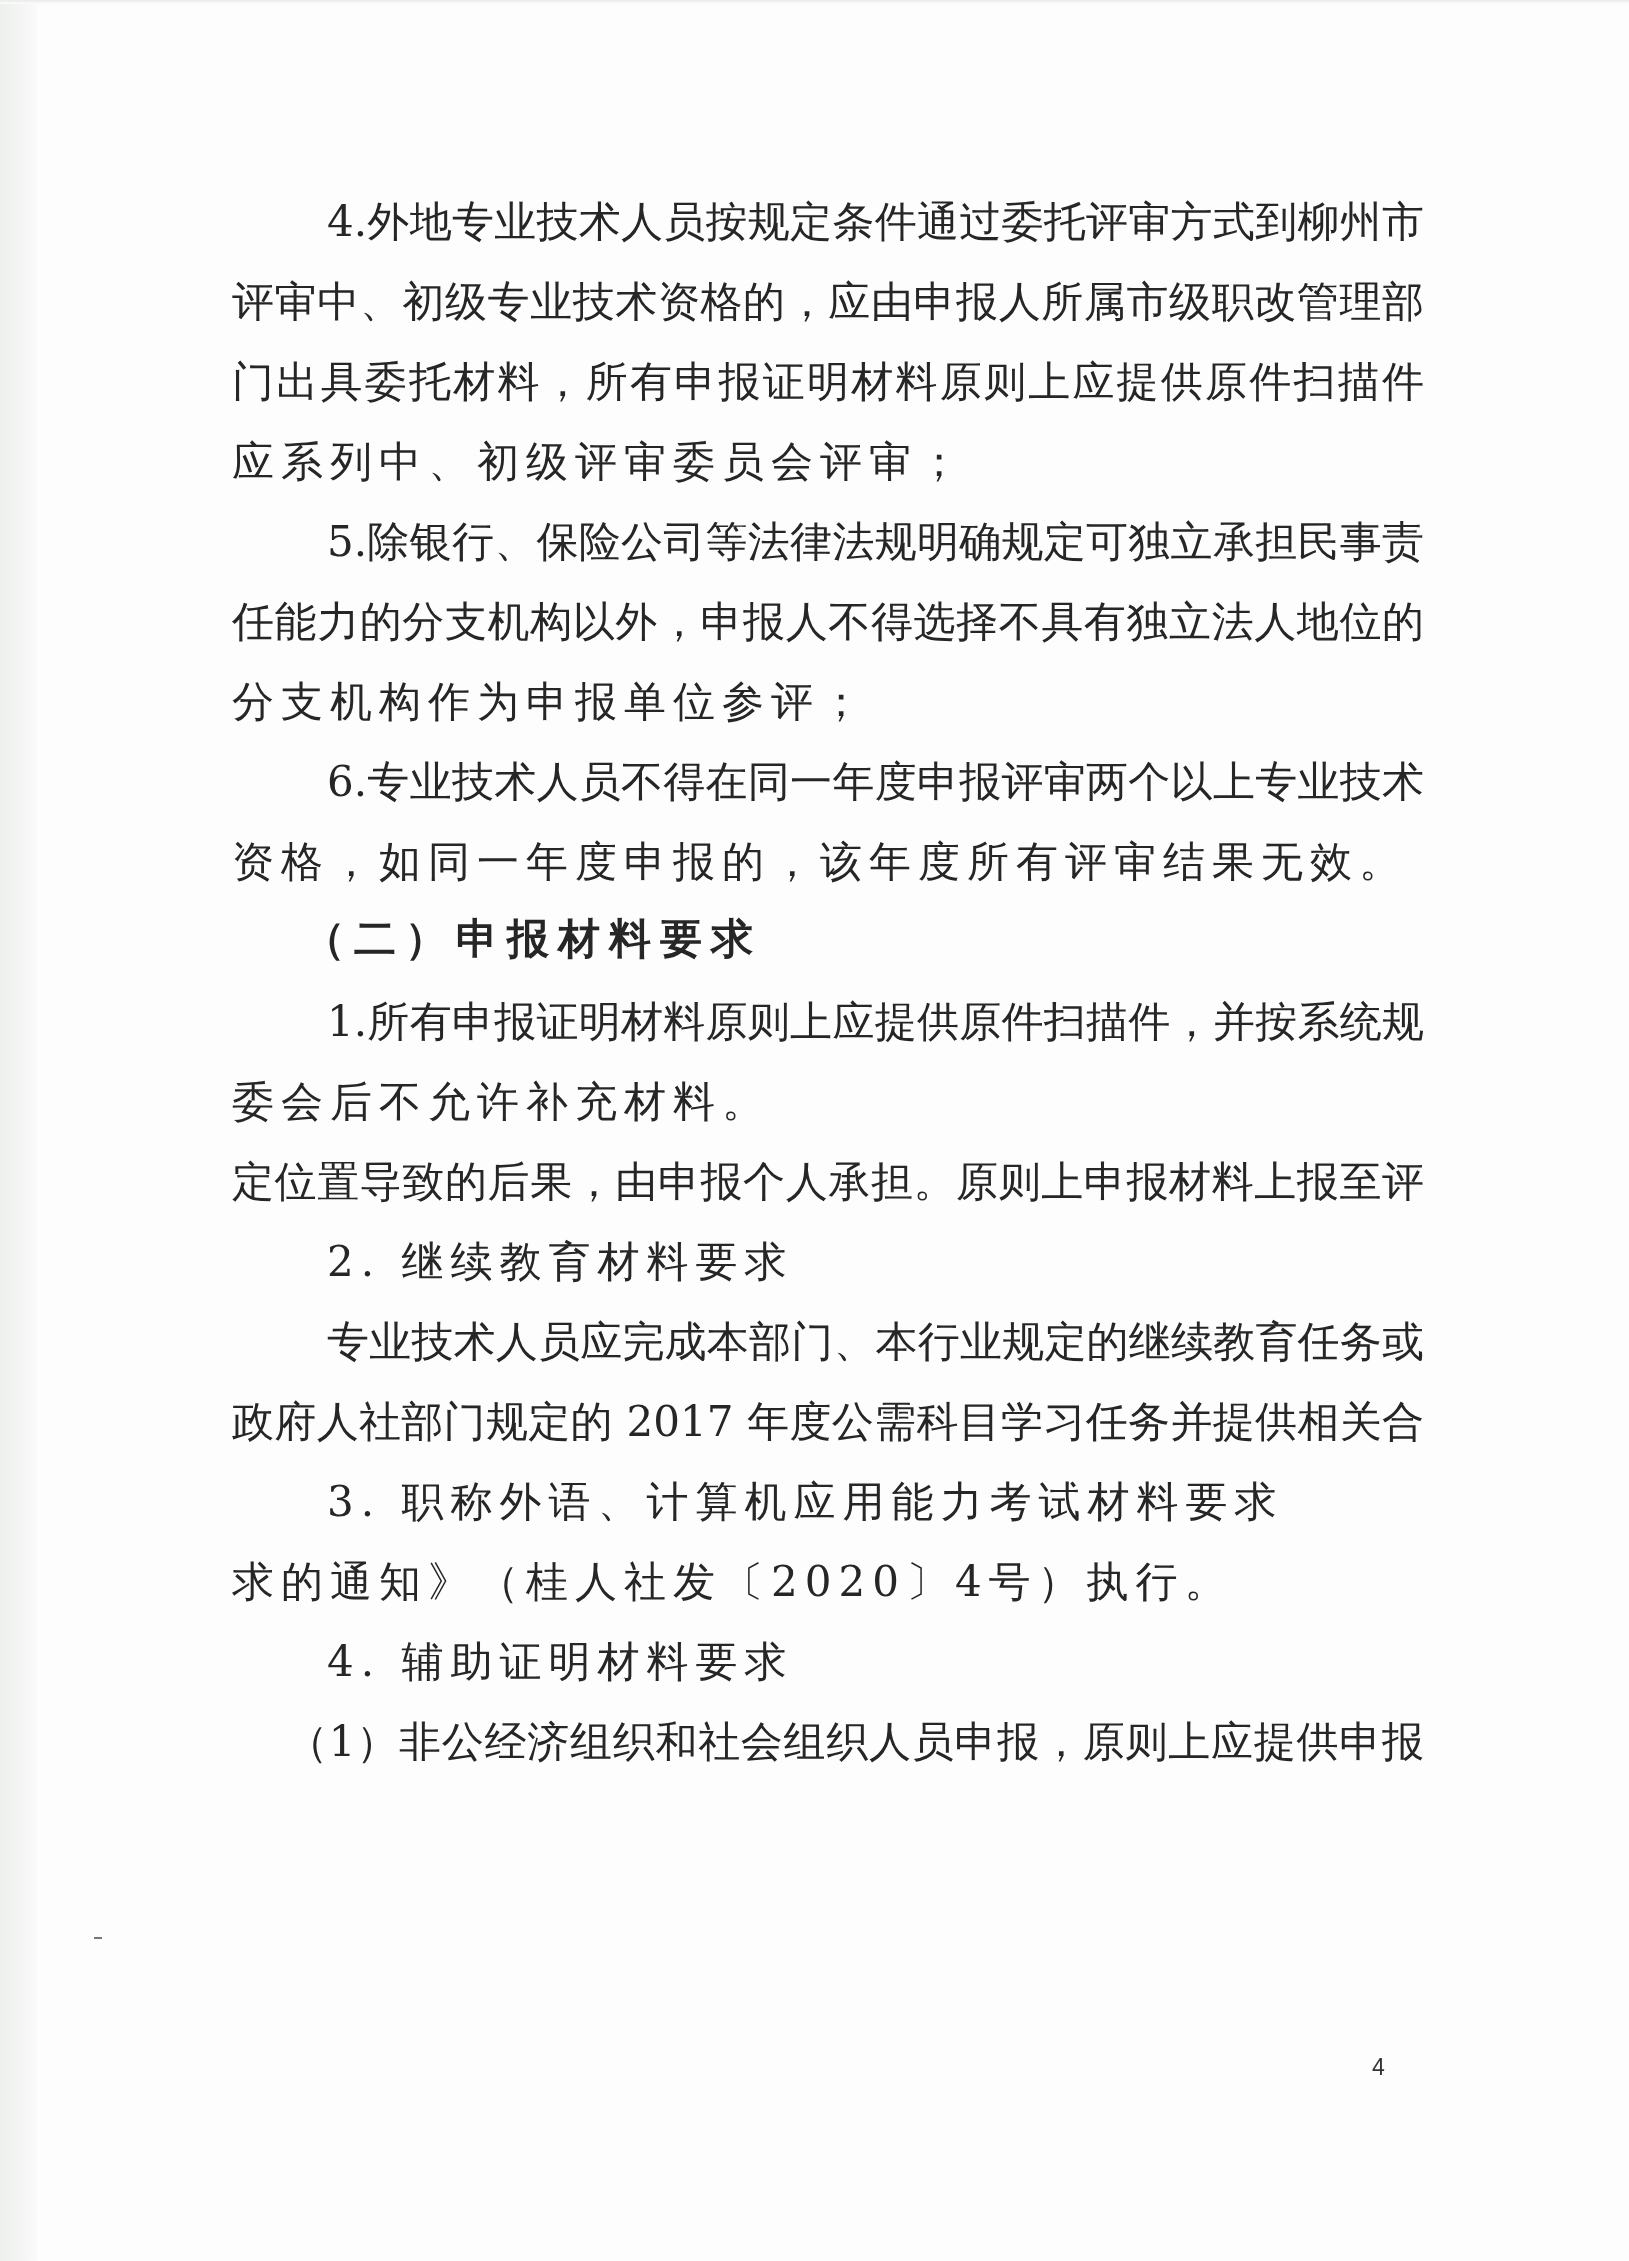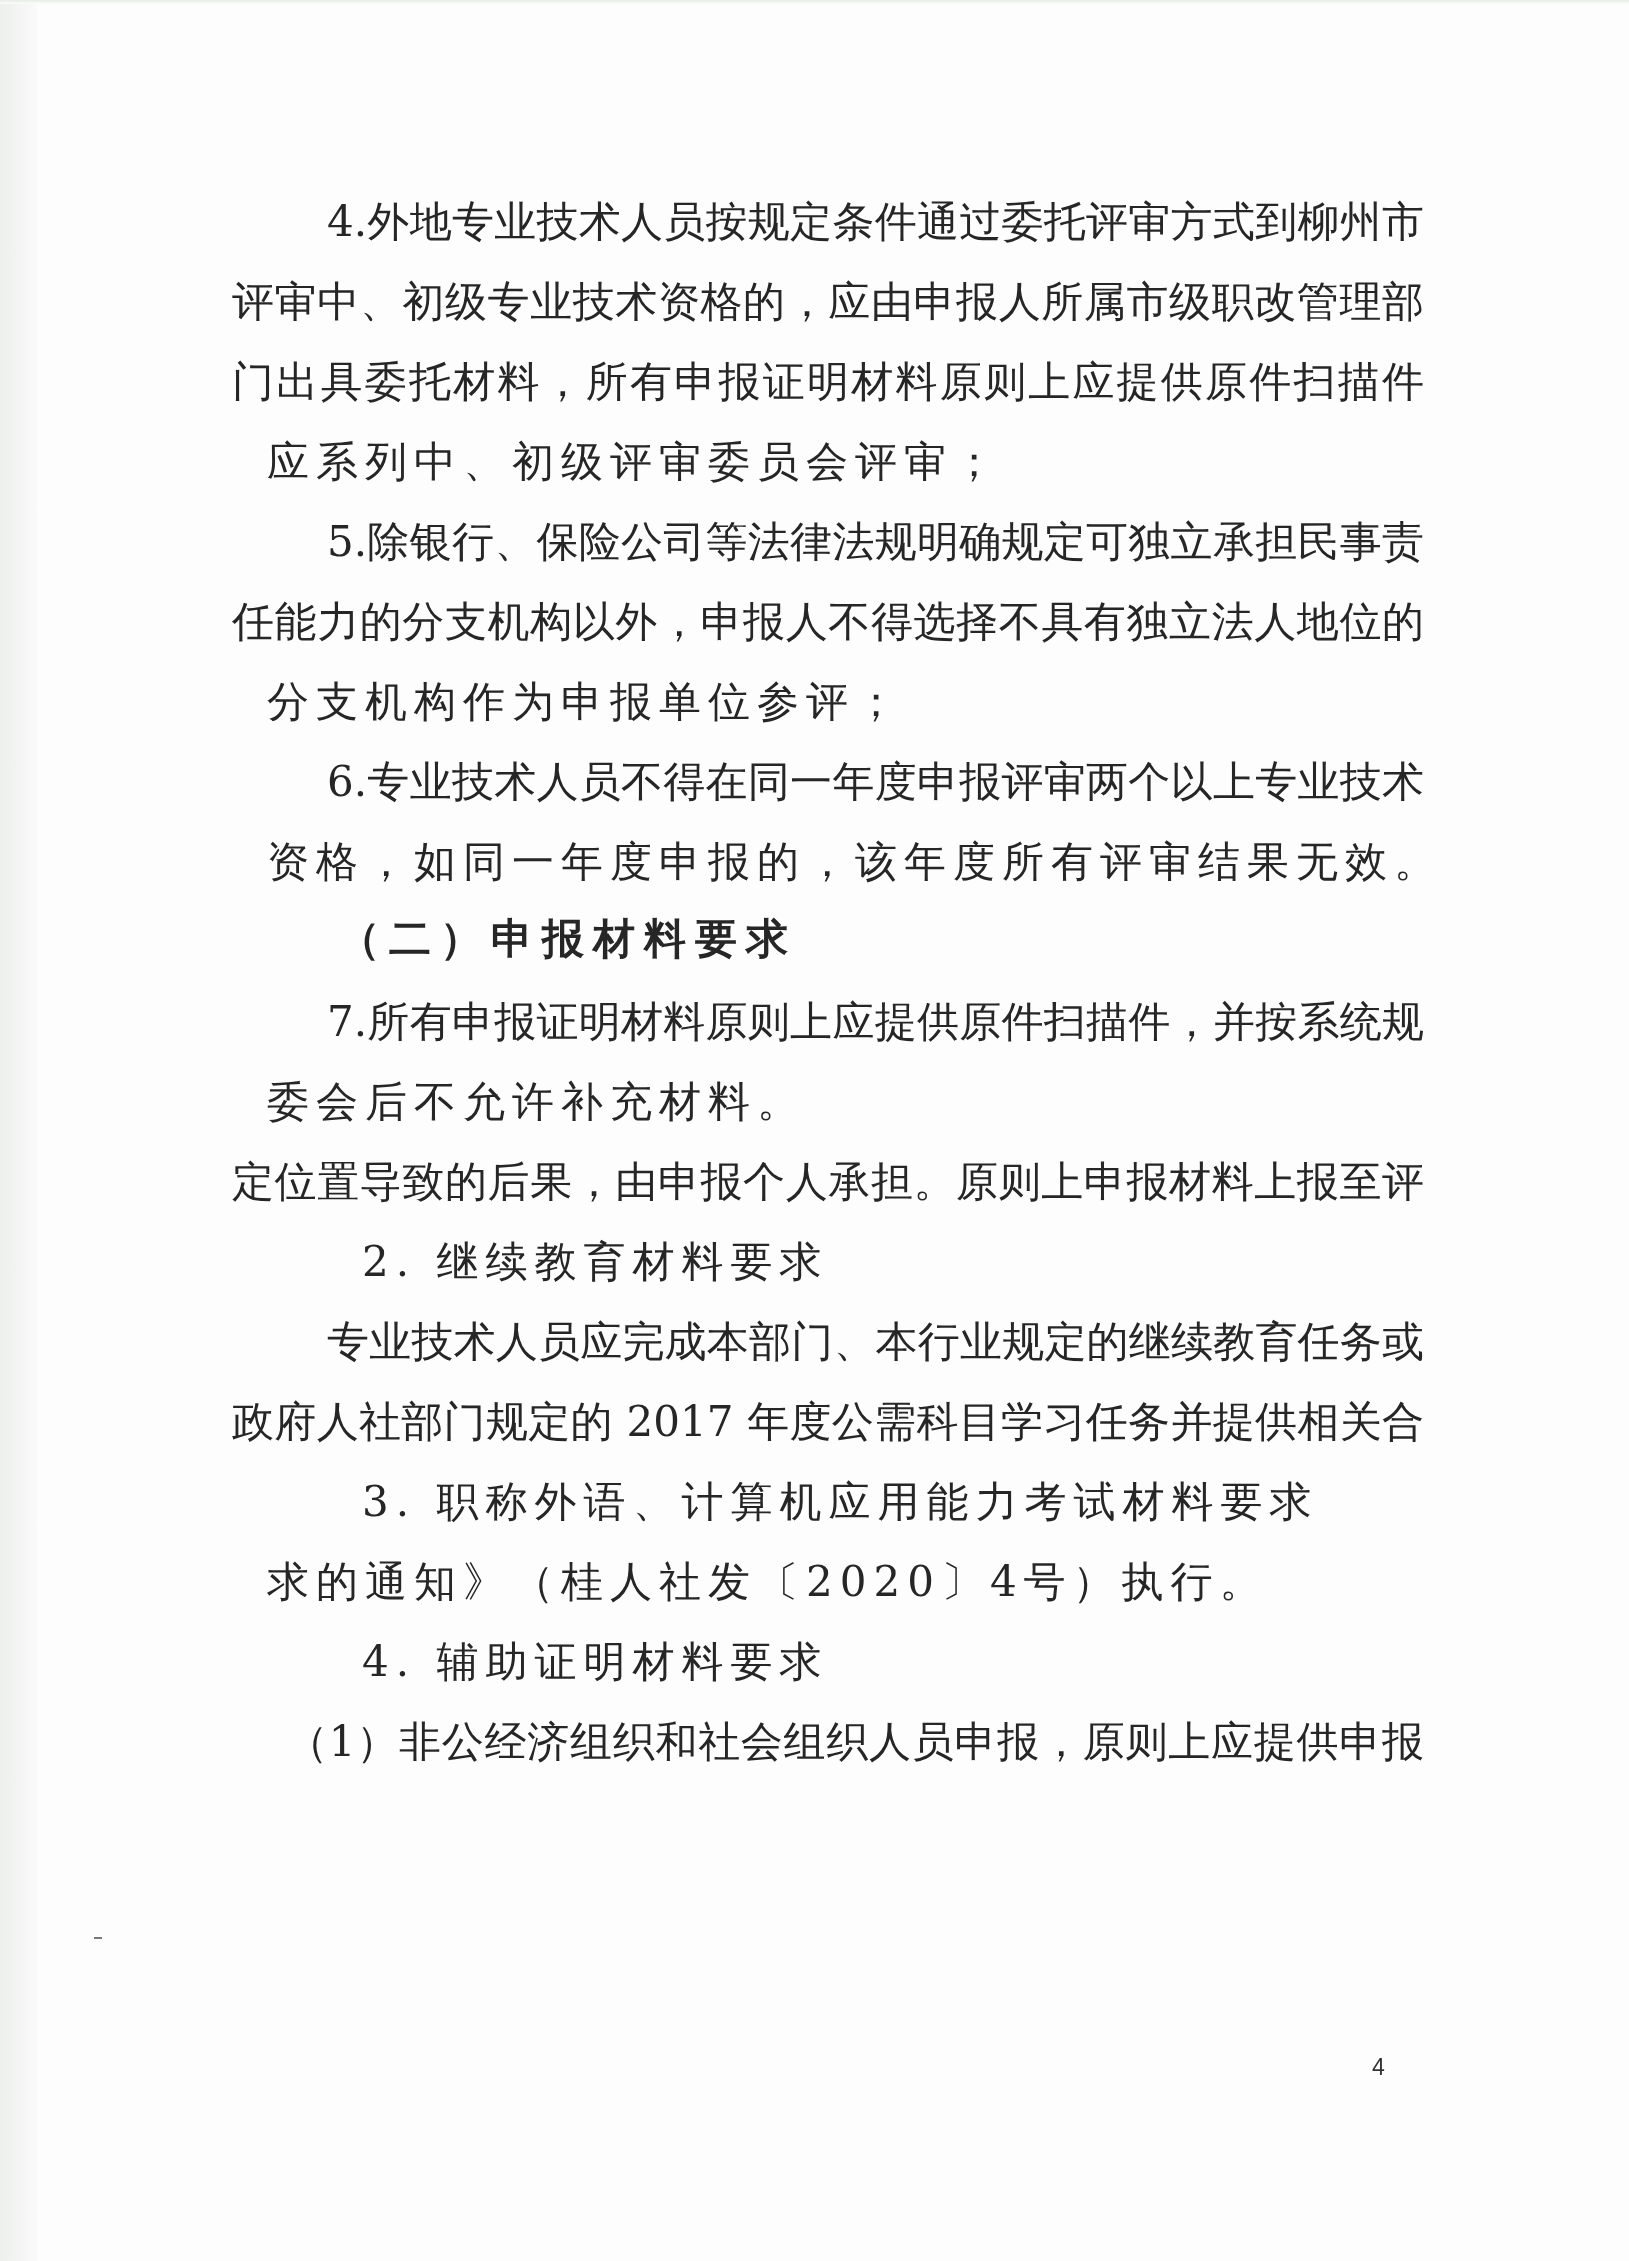--- a/index.html
+++ b/index.html
@@ -28,21 +28,21 @@
   }
   .line {
     height: 80px;
     line-height: 80px;
     font-size: 42px;
     white-space: nowrap;
     text-align: justify;
     text-align-last: justify;
     letter-spacing: 0;
   }
-  .line.short { text-align-last: left; letter-spacing: 7px; margin-left: 35px; }
+  .line.short { text-align-last: left; letter-spacing: 7px; }
   .line.indent { padding-left: 95px; }
   .line.indent-sub { padding-left: 54px; }
   .line.heading { font-family: Liberation Mono, monospace; font-weight: bold; padding-left: 71px; letter-spacing: 9px; }
   .page-number {
     position: absolute;
     left: 1372px;
     top: 2054px;
     font-family: "Liberation Sans", "DejaVu Sans", sans-serif;
     font-size: 23px;
     color: #333;
@@ -66,21 +66,21 @@
 
   <div class="line indent">5.除银行、保险公司等法律法规明确规定可独立承担民事责</div>
   <div class="line">任能力的分支机构以外，申报人不得选择不具有独立法人地位的</div>
   <div class="line short">分支机构作为申报单位参评；</div>
 
   <div class="line indent">6.专业技术人员不得在同一年度申报评审两个以上专业技术</div>
   <div class="line short">资格，如同一年度申报的，该年度所有评审结果无效。</div>
 
   <div class="line short heading">（二）申报材料要求</div>
 
-  <div class="line indent">7.所有申报证明材料原则上应提供原件扫描件，并按系统规</div>
+  <div class="line indent">1.所有申报证明材料原则上应提供原件扫描件，并按系统规</div>
   <div class="line short">委会后不允许补充材料。</div>
   <div class="line">定位置导致的后果，由申报个人承担。原则上申报材料上报至评</div>
 
   <div class="line short indent">2. 继续教育材料要求</div>
   <div class="line indent">专业技术人员应完成本部门、本行业规定的继续教育任务或</div>
   <div class="line">政府人社部门规定的 2017 年度公需科目学习任务并提供相关合</div>
 
   <div class="line short indent">3. 职称外语、计算机应用能力考试材料要求</div>
   <div class="line short">求的通知》（桂人社发〔2020〕4号）执行。</div>
 

